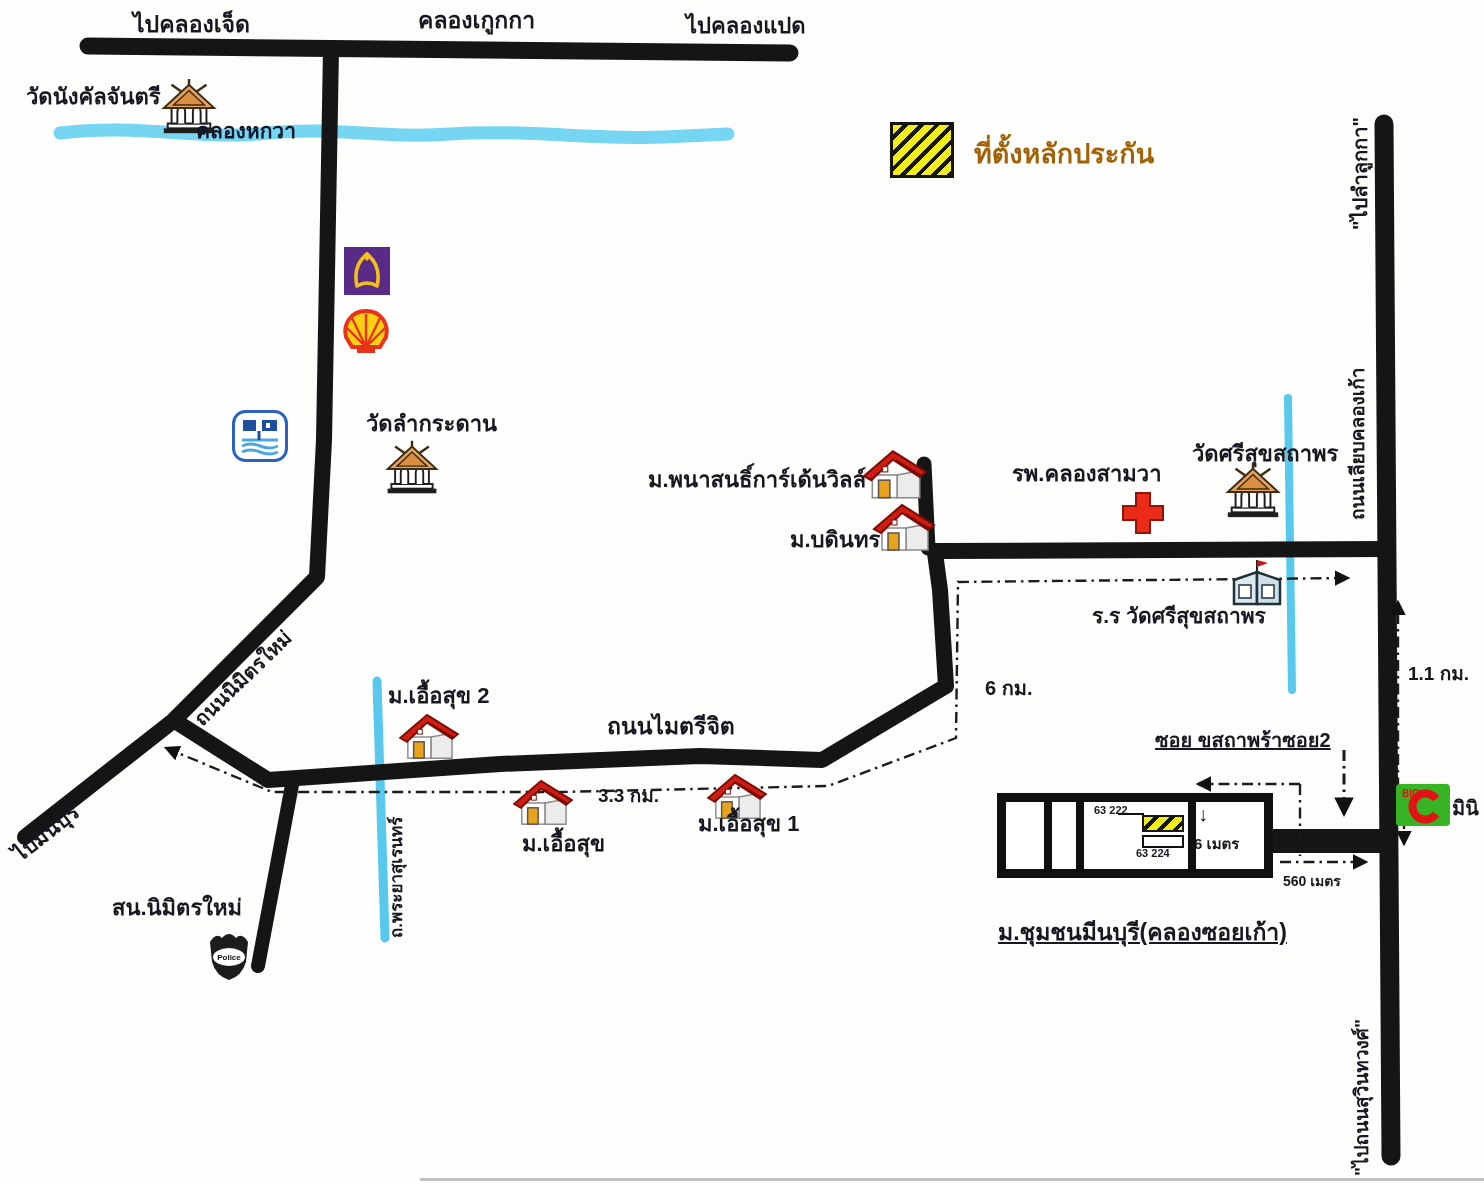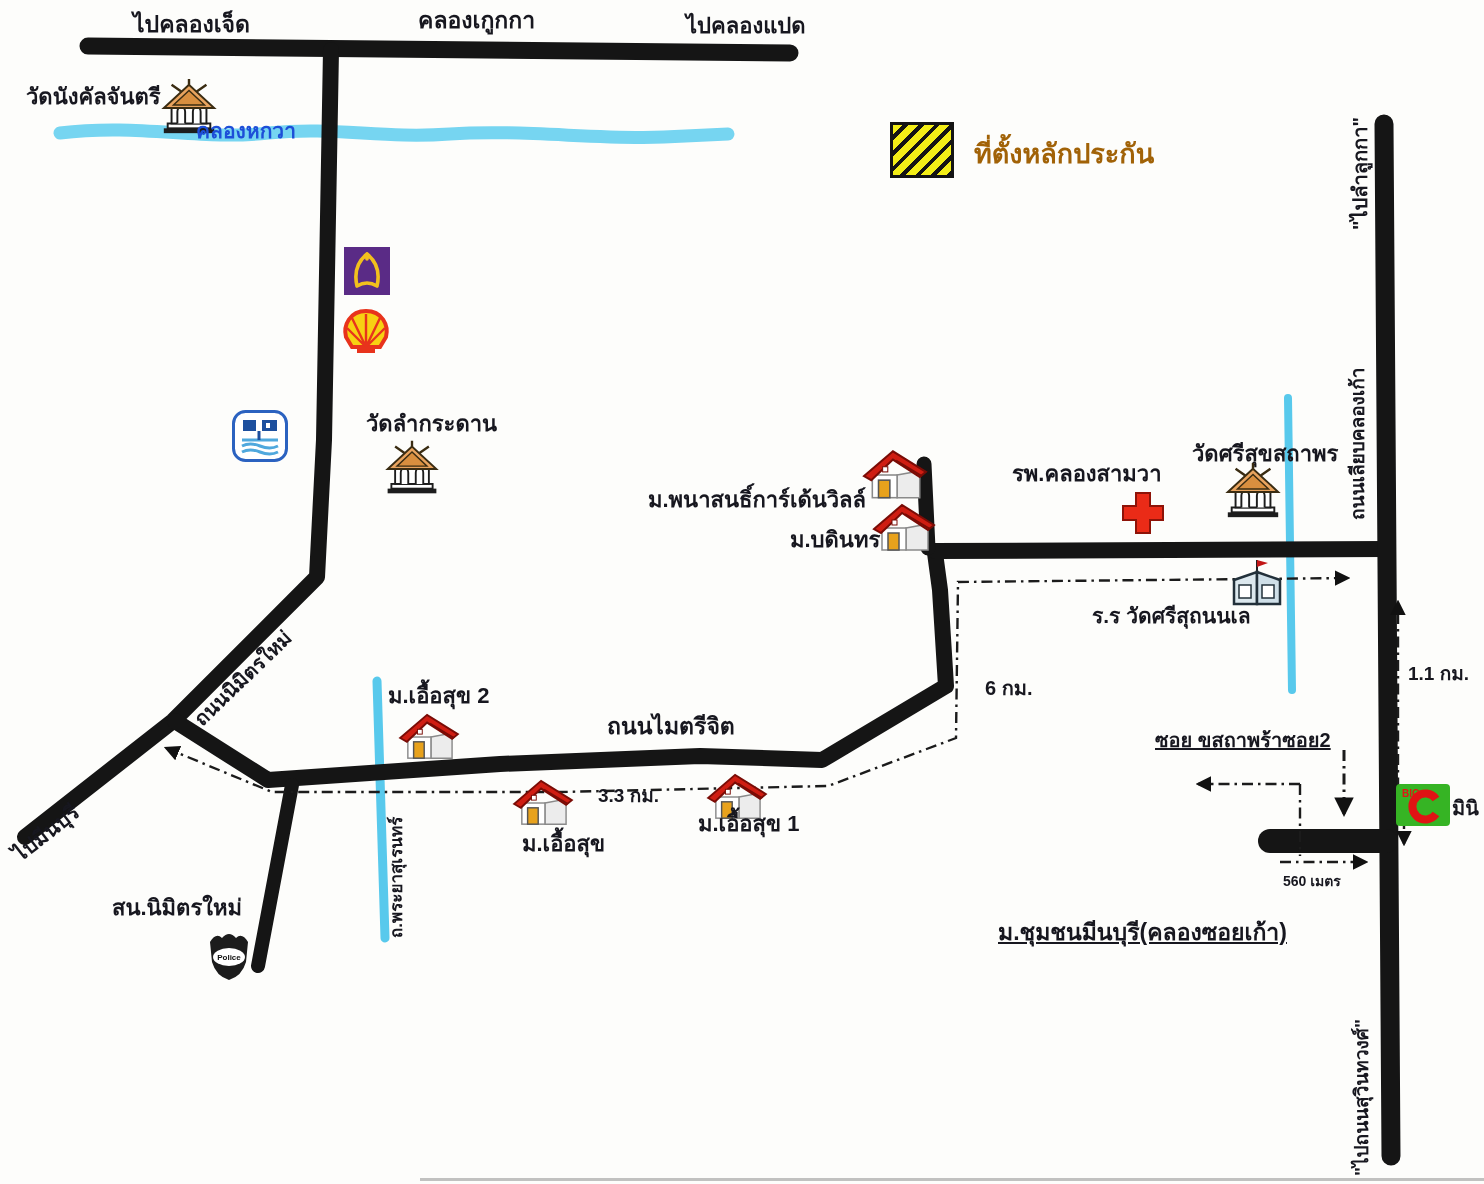--- a/index.html
+++ b/index.html
@@ -1,21 +1,21 @@
 <!DOCTYPE html>
 <html><head>
 <meta charset="utf-8">
 <style>
   html,body{margin:0;padding:0;background:#ffffff;}
   #map{position:relative;width:1484px;height:1184px;background:#fdfdfb;overflow:hidden;
        font-family:"Liberation Sans","DejaVu Sans",sans-serif;padding-left:48px;}
   svg{display:block;}
   .abs{position:absolute;}
   .lbl{position:absolute;font-weight:700;color:#17171f;white-space:nowrap;line-height:1.05;}
-  .blue{color:#1d4ed8;}
+  .blue{color:#0f172a;}
   .v{transform:rotate(-90deg);transform-origin:0 0;}
   .hatch{background:repeating-linear-gradient(135deg,#f3ee17 0 7px,#141414 7px 11px);
          border:3px solid #141414;box-sizing:border-box;}
   .underline{text-decoration:underline;}
   .cblock{position:absolute;left:997px;top:793px;width:276px;height:85px;
           border:9px solid #101010;background:#fff;box-sizing:border-box;}
   .cdiv{position:absolute;top:0;width:8px;height:100%;background:#101010;}
   .scanline{position:absolute;left:420px;top:1178px;width:1064px;height:3px;background:#8f8f8f;opacity:.55;}
 </style>
 </head>
@@ -104,21 +104,21 @@
     <rect x="34" y="13" width="4" height="5" fill="#fff"></rect>
     <path d="M10,30 H46 M10,36 Q18,32 28,36 T46,36 M10,42 Q18,38 28,42 T46,42" stroke="#4fa8dd" stroke-width="3" fill="none"></path>
     <path d="M27,21 L27,30" stroke="#1d4f9e" stroke-width="3"></path>
   </svg>
 
   <span class="lbl" style="left:366px;top:412px;font-size:22px">วัดลำกระดาน</span>
   <svg class="abs" style="left:382px;top:440px" width="60" height="56">
       <use href="#sym-temple"></use>
     </svg>
 
-  <span class="lbl" style="left:648px;top:488px;font-size:22px">ม.พนาสนธิ์การ์เด้นวิลล์</span>
+  <span class="lbl" style="left:648px;top:468px;font-size:22px">ม.พนาสนธิ์การ์เด้นวิลล์</span>
   <svg class="abs" style="left:862px;top:448px" width="66" height="54">
       <use href="#sym-house"></use>
     </svg>
   <span class="lbl" style="left:790px;top:528px;font-size:22px">ม.บดินทร</span>
   <svg class="abs" style="left:872px;top:502px" width="64" height="52">
       <use href="#sym-house"></use>
     </svg>
 
   <span class="lbl" style="left:1012px;top:462px;font-size:22px">รพ.คลองสามวา</span>
   <svg class="abs" style="left:1120px;top:490px" width="46" height="46">
@@ -130,21 +130,21 @@
     </svg>
 
   <svg class="abs" style="left:1226px;top:558px" width="62" height="50">
     <path d="M31,14 L31,2" stroke="#222" stroke-width="2"></path>
     <polygon points="31,2 42,5 31,9" fill="#c21616"></polygon>
     <polygon points="8,22 31,14 31,46 8,46" fill="#dce8ee" stroke="#22303a" stroke-width="2.5"></polygon>
     <polygon points="31,14 54,22 54,46 31,46" fill="#cfdfe8" stroke="#22303a" stroke-width="2.5"></polygon>
     <rect x="13" y="27" width="12" height="13" fill="#fff" stroke="#22303a" stroke-width="1.5"></rect>
     <rect x="36" y="27" width="12" height="13" fill="#fff" stroke="#22303a" stroke-width="1.5"></rect>
   </svg>
-  <span class="lbl" style="left:1092px;top:605px;font-size:21px">ร.ร วัดศรีสุถนนเล</span>
+  <span class="lbl" style="left:1092px;top:605px;font-size:21px">ร.ร วัดศรีสุขสถาพร</span>
 
   <span class="lbl v" style="left:1350px;top:230px;font-size:20px">"ไปลำลูกกา"</span>
   <span class="lbl v" style="left:1348px;top:520px;font-size:19px">ถนนเลียบคลองเก้า</span>
   <span class="lbl" style="left:1408px;top:664px;font-size:19px">1.1 กม.</span>
   <span class="lbl v" style="left:1352px;top:1176px;font-size:19px">"ไปถนนสุวินทวงศ์"</span>
 
   <span class="lbl" style="left:388px;top:684px;font-size:22px">ม.เอื้อสุข 2</span>
   <svg class="abs" style="left:398px;top:712px" width="62" height="50">
       <use href="#sym-house"></use>
     </svg>
@@ -165,20 +165,32 @@
   <span class="lbl" style="left:180px;top:668px;font-size:20px;transform:rotate(-44deg)">ถนนนิมิตรใหม่</span>
   <span class="lbl" style="left:112px;top:896px;font-size:22px">สน.นิมิตรใหม่</span>
   <svg class="abs" style="left:206px;top:928px" width="46" height="54">
     <path d="M4,14 Q10,4 16,10 Q23,2 30,10 Q36,4 42,14 L40,34 Q36,48 23,52 Q10,48 6,34 z" fill="#1c1c1c"></path>
     <ellipse cx="23" cy="29" rx="16" ry="9" fill="#fff"></ellipse>
     <text x="23" y="32" font-size="8" text-anchor="middle" fill="#111" font-weight="bold">Police</text>
   </svg>
 
   <span class="lbl underline" style="left:1155px;top:730px;font-size:20px">ซอย ขสถาพร้าซอย2</span>
 
+  <div class="cblock">
+    <div class="cdiv" style="left:38px"></div>
+    <div class="cdiv" style="left:70px"></div>
+    <div class="cdiv" style="left:182px"></div>
+    <span class="lbl" style="left:88px;top:3px;font-size:11px">63 222</span>
+    <div class="abs" style="left:112px;top:11px;width:26px;height:2px;background:#111"></div>
+    <div class="abs hatch" style="left:136px;top:13px;width:42px;height:17px;border-width:2px"></div>
+    <div class="abs" style="left:136px;top:33px;width:42px;height:13px;border:2px solid #111;box-sizing:border-box;background:#fff"></div>
+    <span class="lbl" style="left:130px;top:46px;font-size:11px">63 224</span>
+    <span class="lbl" style="left:192px;top:2px;font-size:20px">↓</span>
+    <span class="lbl" style="left:188px;top:34px;font-size:15px">6 เมตร</span>
+  </div>
   <span class="lbl underline" style="left:998px;top:920px;font-size:23px">ม.ชุมชนมีนบุรี(คลองซอยเก้า)</span>
   <span class="lbl" style="left:1283px;top:874px;font-size:14px">560 เมตร</span>
 
   <svg class="abs" style="left:1396px;top:784px" width="54" height="42">
     <rect width="54" height="42" rx="4" fill="#36b424"></rect>
     <text x="6" y="13" font-size="10" font-weight="bold" fill="#e01414">BIG</text>
     <path d="M40,15 A13,13 0 1 0 40,30" stroke="#e01414" stroke-width="8" fill="none"></path>
   </svg>
   <span class="lbl" style="left:1452px;top:798px;font-size:20px">มินิ</span>
 

